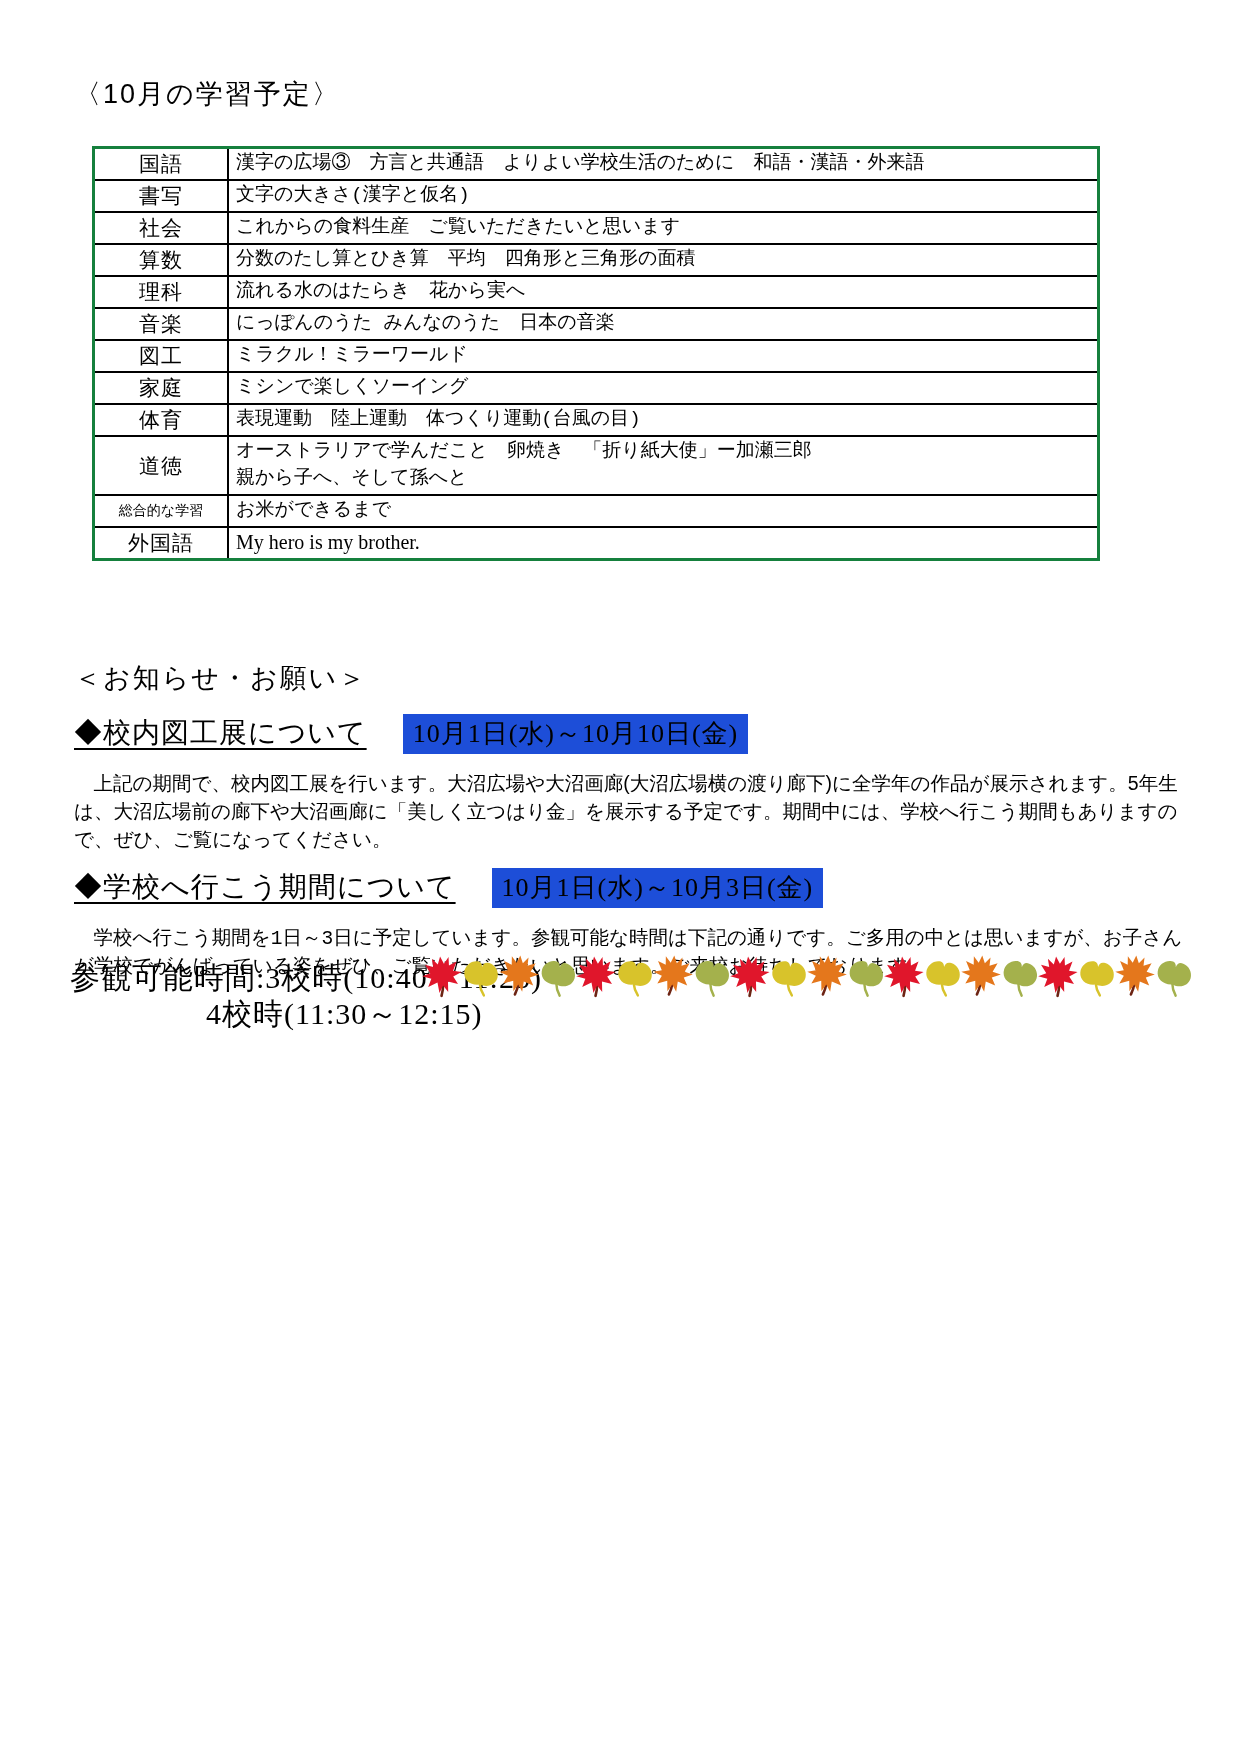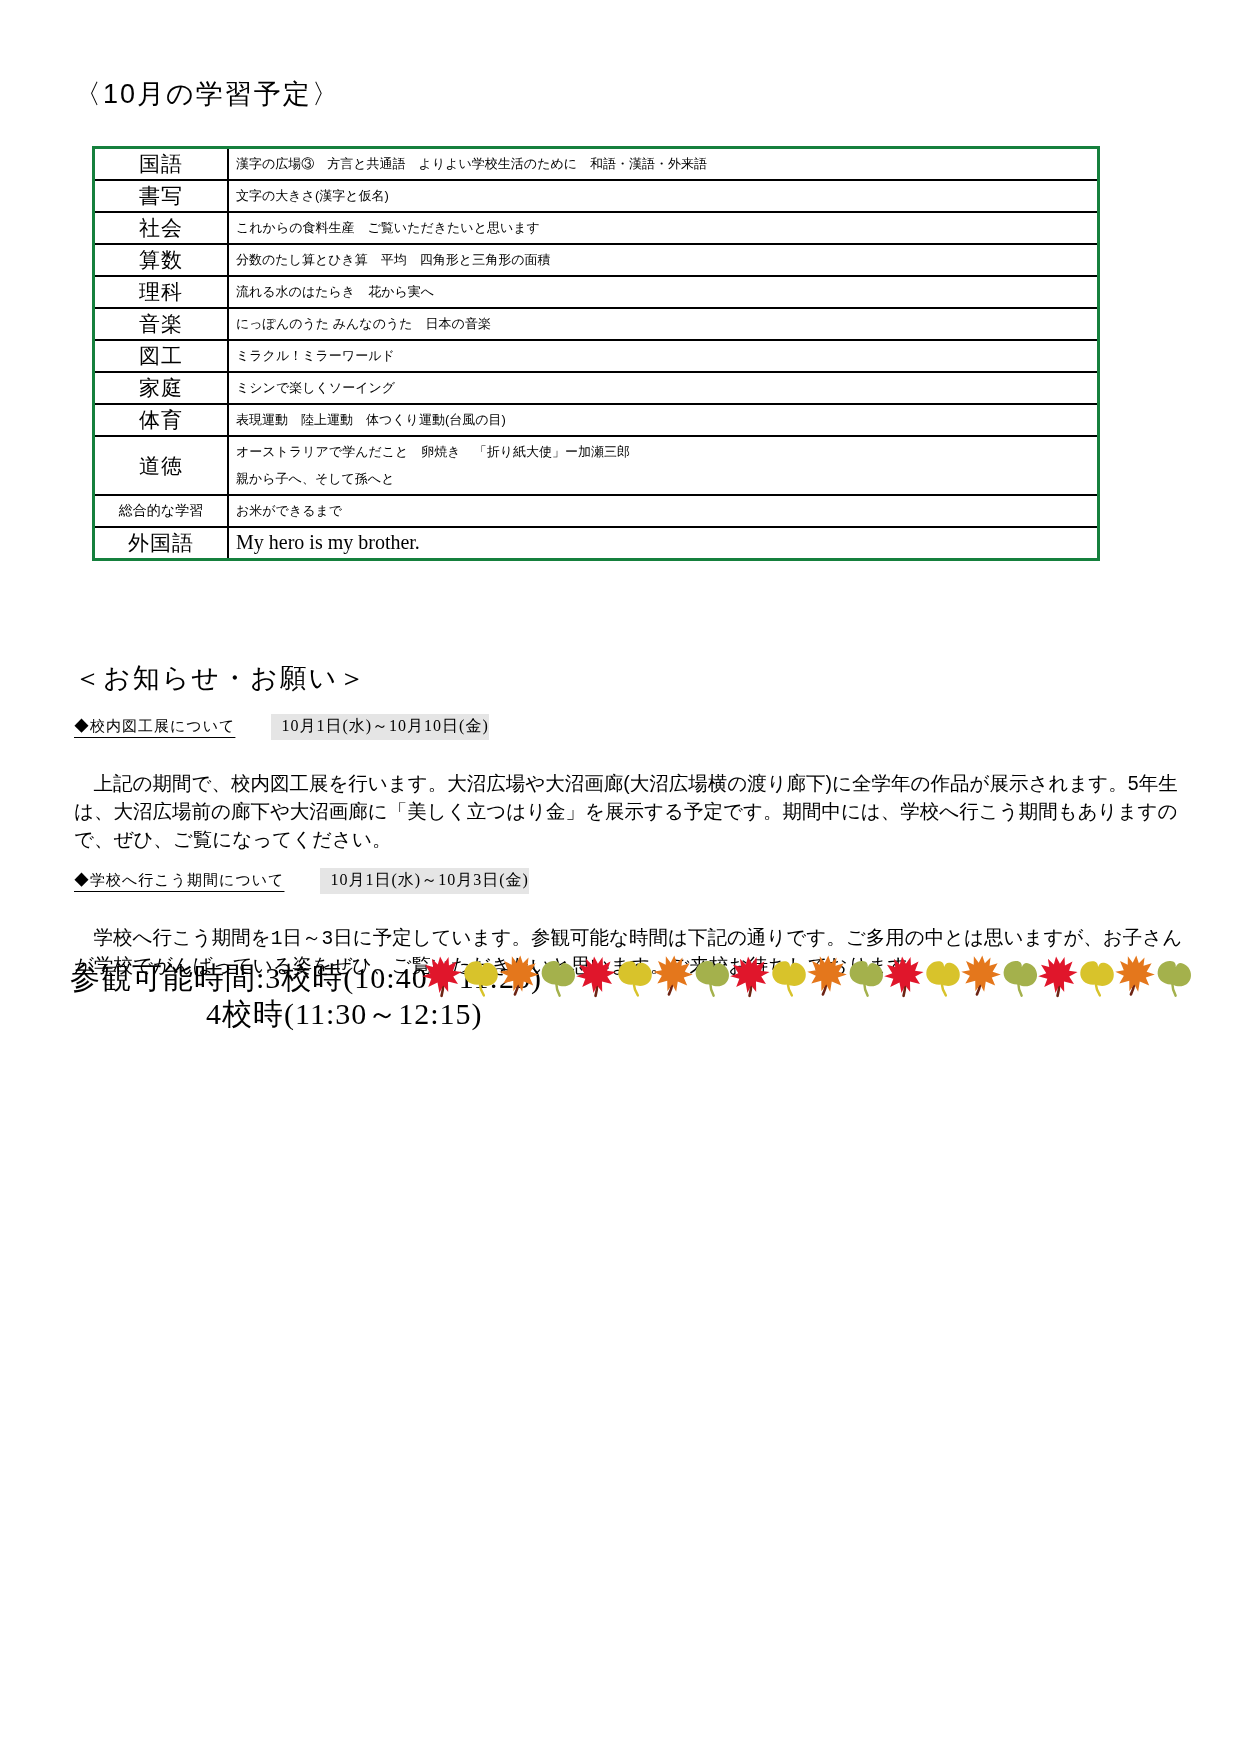--- a/index.html
+++ b/index.html
@@ -14,43 +14,43 @@
   .page-title { left:74px; top:76px; font-size:27px; letter-spacing:2px; }
 
   
   .sched { left:92px; top:146px; border-collapse:collapse; border:3px solid #15803d; }
   .sched td { border:2px solid #000; vertical-align:middle; }
   .sched td.subj {
     width:128px; text-align:center; font-family:"Liberation Serif", serif;
     font-size:21px; letter-spacing:1px; padding:0 2px;
   }
   .sched td.subj.small { font-size:14px; letter-spacing:0; }
-  .sched td.cont { width:856px; font-size:13px; padding:1px 5px 2px 7px; }
+  .sched td.cont { width:856px; font-size:19px; padding:1px 5px 2px 7px;font-family:Liberation Mono, monospace; }
   .sched td.cont.latin { font-family:"Liberation Serif", serif; font-size:20px; }
   .sched tr { height:29px; }
   .sched td.cont div { line-height:27px; }
 
   
   .notices-heading {
     left:74px; top:660px; font-size:27px; letter-spacing:2px;
     font-family:"Liberation Serif", serif;
   }
   .sec-line1 { left:74px; }
   .sec1-line { top:714px; }
   .sec2-line { top:868px; }
   .sec-title {
-    font-size:15px; font-family:"Liberation Serif", serif;
+    font-size:28px; font-family:"Liberation Serif", serif;
     text-decoration:underline; text-underline-offset:6px; display:inline-block;
     letter-spacing:1px;
     text-align:center;
   }
   .sec-date {
-    font-size:16px; font-family:"Liberation Serif", serif;
-    background:#e5e5e5; display:inline-block; margin-left:36px;
-    padding:2px 0 3px 10px; letter-spacing:1px;
+    font-size:26px; font-family:"Liberation Serif", serif;
+    background:#1d4ed8; display:inline-block; margin-left:36px;
+    padding:2px 10px 3px 10px; letter-spacing:1px;
   }
   .sec-body {
     left:74px; width:1112px; font-size:19.5px; line-height:28px;margin-top:17px;
   }
   .sec1-body { top:752px; }
   .sec2-body { top:908px;font-family:Liberation Mono, monospace; }
 
   
   .visit-line {
     font-family:"Liberation Serif", serif; font-size:30px; z-index:1; letter-spacing:1px;

